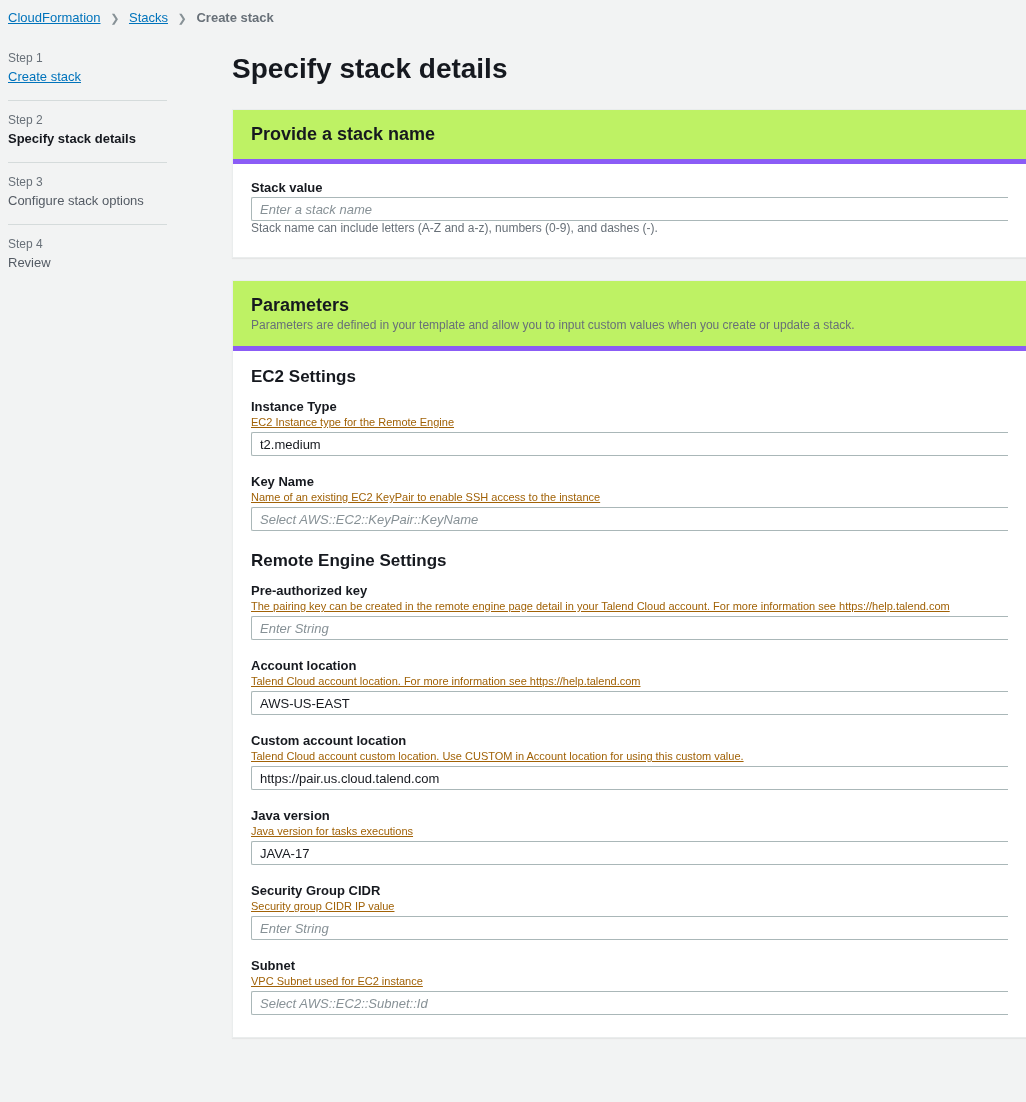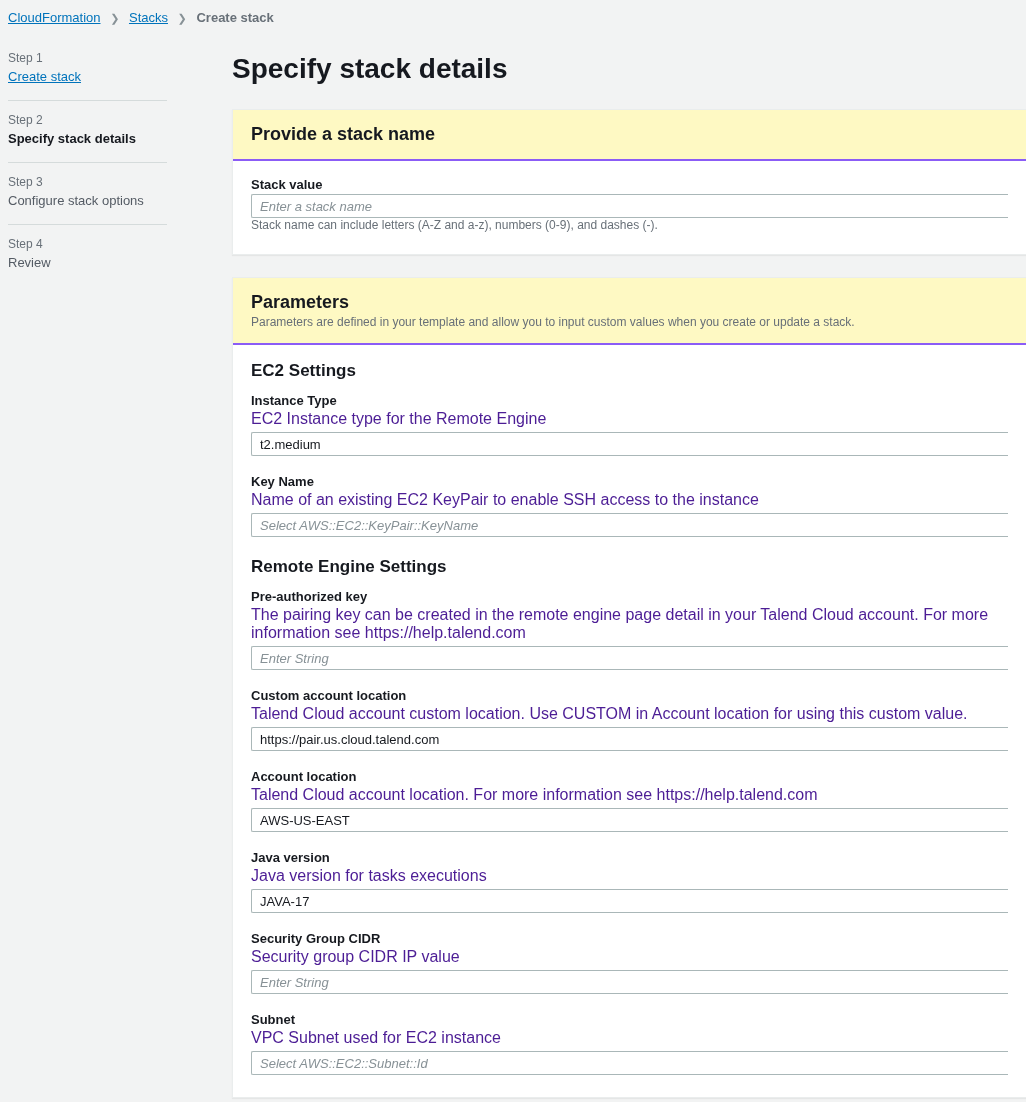--- a/index.html
+++ b/index.html
@@ -86,22 +86,22 @@
     background: #fff;
     border: 1px solid #eaeded;
     box-shadow: 0 1px 1px rgba(0,0,0,0.05);
     margin-bottom: 22px;
     border-right: none;
     border-radius: 0;
     overflow: visible;
   }
   .panel-header {
     padding: 14px 18px;
-    border-bottom: 2px solid #8b5cf6;
-    background: #fef9c3;
+    border-bottom: 5px solid #8b5cf6;
+    background: #bef264;
   }
   .panel-header h2 {
     font-size: 18px;
     font-weight: 700;
     color: #16191f;
   }
   .panel-header .panel-desc {
     font-size: 12px;
     color: #687078;
     margin-top: 2px;
@@ -119,23 +119,24 @@
 
   .field { margin-bottom: 18px; }
   .field:last-child { margin-bottom: 0; }
   .field-label {
     font-size: 13px;
     font-weight: 600;
     color: #16191f;
     margin-bottom: 2px;
   }
   .field-desc {
-    font-size: 16px;
-    color: #4c1d95;
+    font-size: 11px;
+    color: #a16207;
     margin-bottom: 4px;
+    text-decoration: underline;
   }
   .field-help.below {
     font-size: 12px;
     color: #687078;
   }
   .control {
     width: 100%;
   }
   input.control, .select-like {
     width: 100%;
@@ -236,34 +237,34 @@
 
         <div class="section-title" style="margin-top:20px">Remote Engine Settings</div>
 
         <div class="field">
           <div class="field-label">Pre-authorized key</div>
           <div class="field-desc">The pairing key can be created in the remote engine page detail in your Talend Cloud account. For more information see https://help.talend.com</div>
           <input class="control" type="text" placeholder="Enter String" style="">
         </div>
 
         <div class="field">
+          <div class="field-label">Account location</div>
+          <div class="field-desc">Talend Cloud account location. For more information see https://help.talend.com</div>
+          <div class="select-like">
+            <span class="value">AWS-US-EAST</span>
+          </div>
+        </div>
+
+        <div class="field">
           <div class="field-label">Custom account location</div>
           <div class="field-desc">Talend Cloud account custom location. Use CUSTOM in Account location for using this custom value.</div>
           <input class="control" type="text" value="https://pair.us.cloud.talend.com" style="">
         </div>
 
         <div class="field">
-          <div class="field-label">Account location</div>
-          <div class="field-desc">Talend Cloud account location. For more information see https://help.talend.com</div>
-          <div class="select-like">
-            <span class="value">AWS-US-EAST</span>
-          </div>
-        </div>
-
-        <div class="field">
           <div class="field-label">Java version</div>
           <div class="field-desc">Java version for tasks executions</div>
           <div class="select-like">
             <span class="value">JAVA-17</span>
           </div>
         </div>
 
         <div class="field">
           <div class="field-label">Security Group  CIDR</div>
           <div class="field-desc">Security group CIDR IP value</div>

